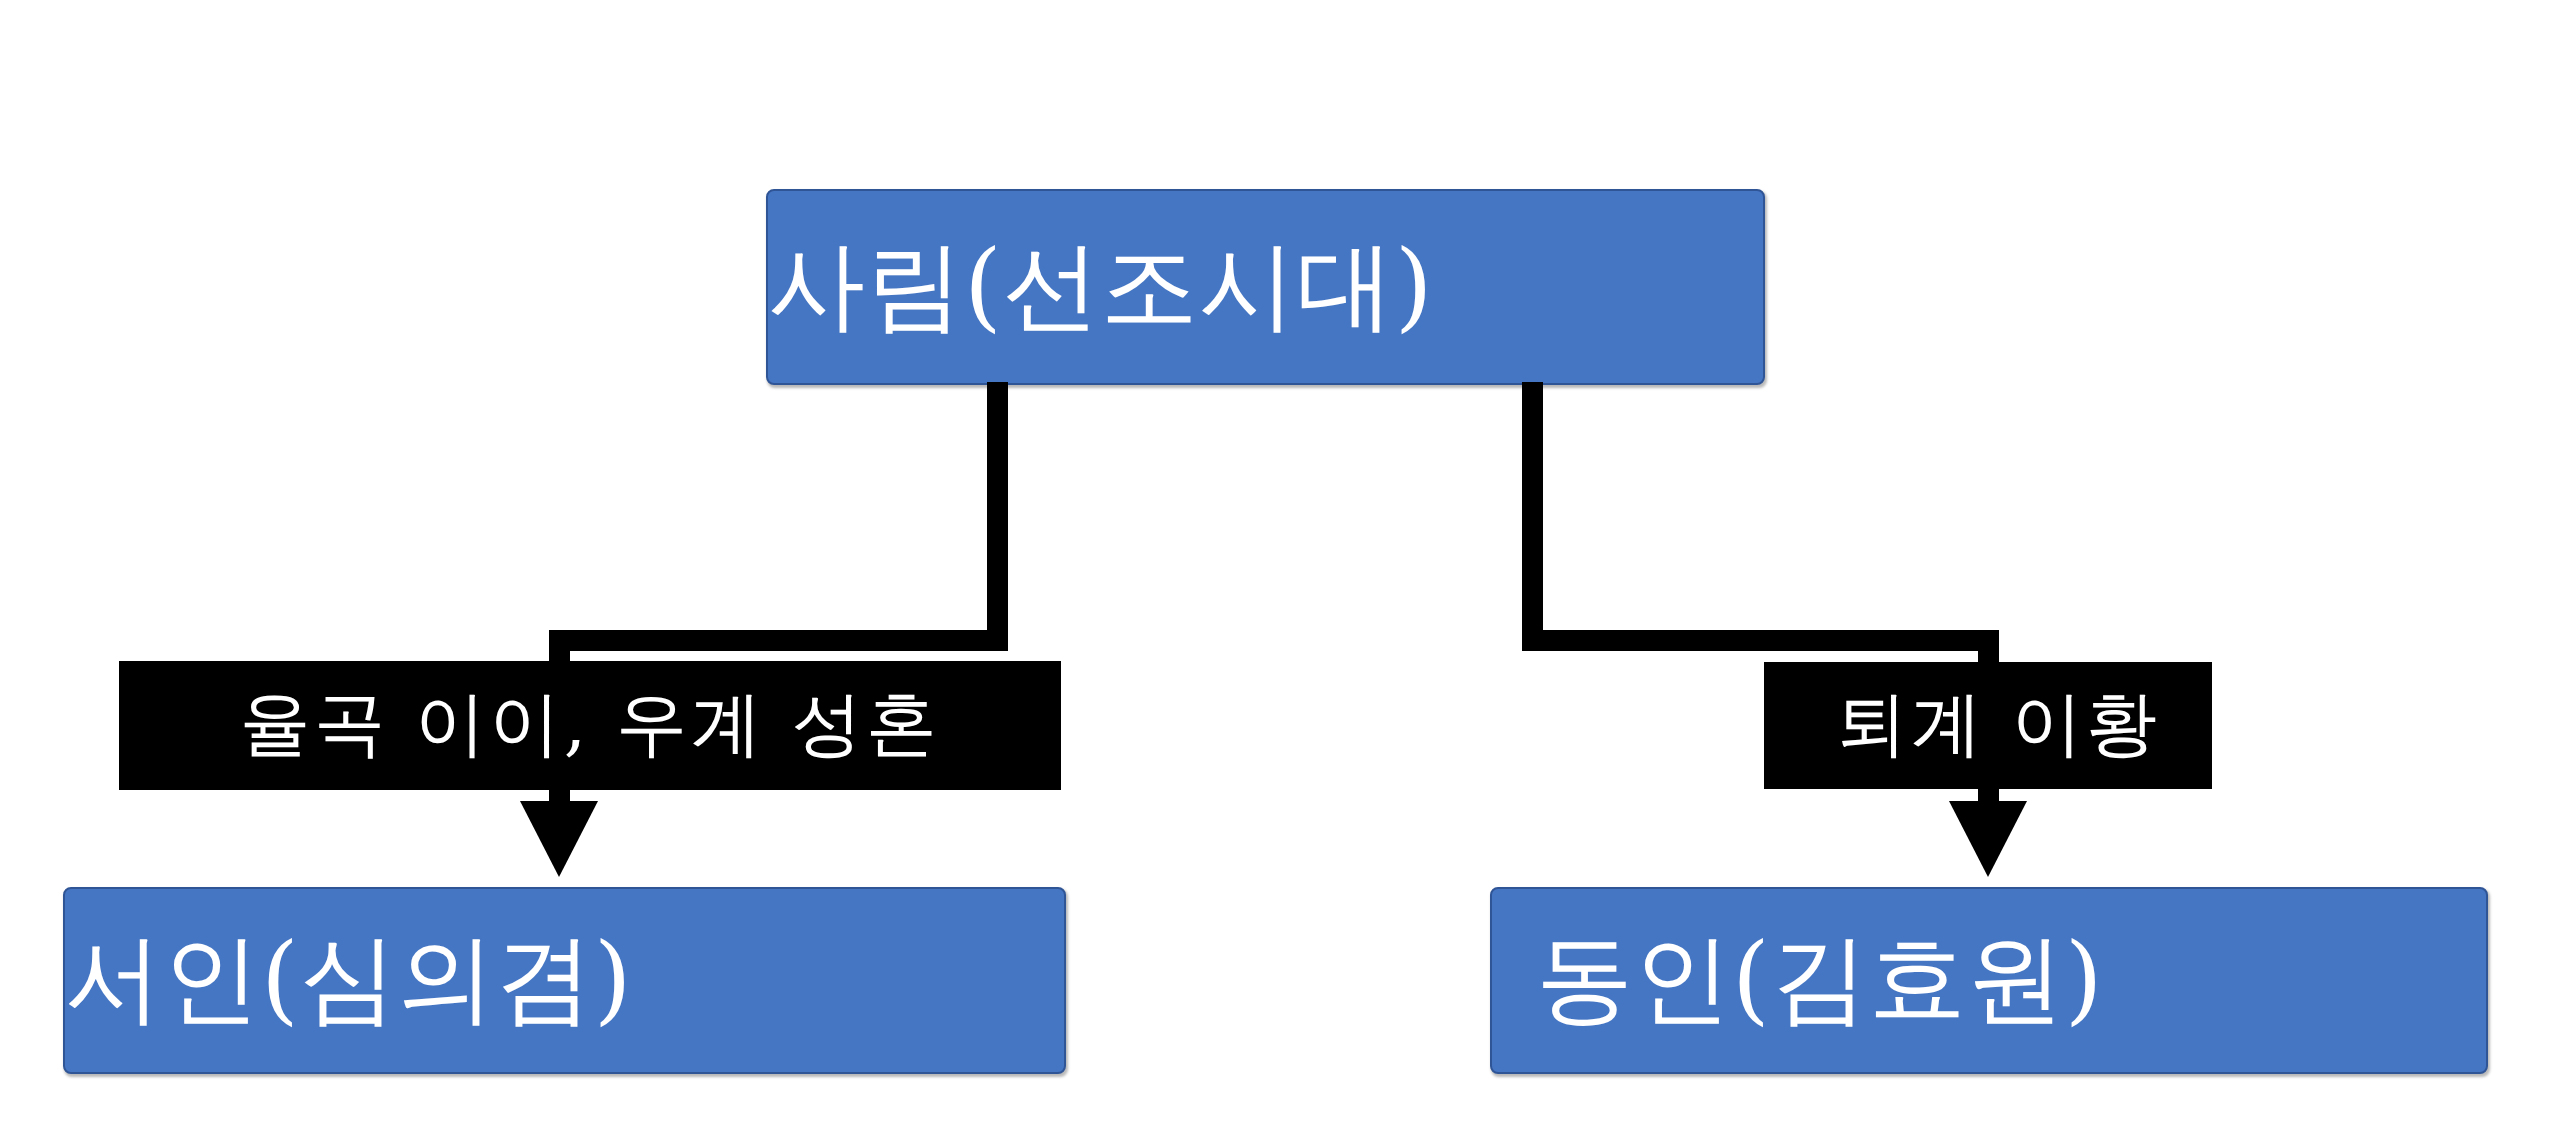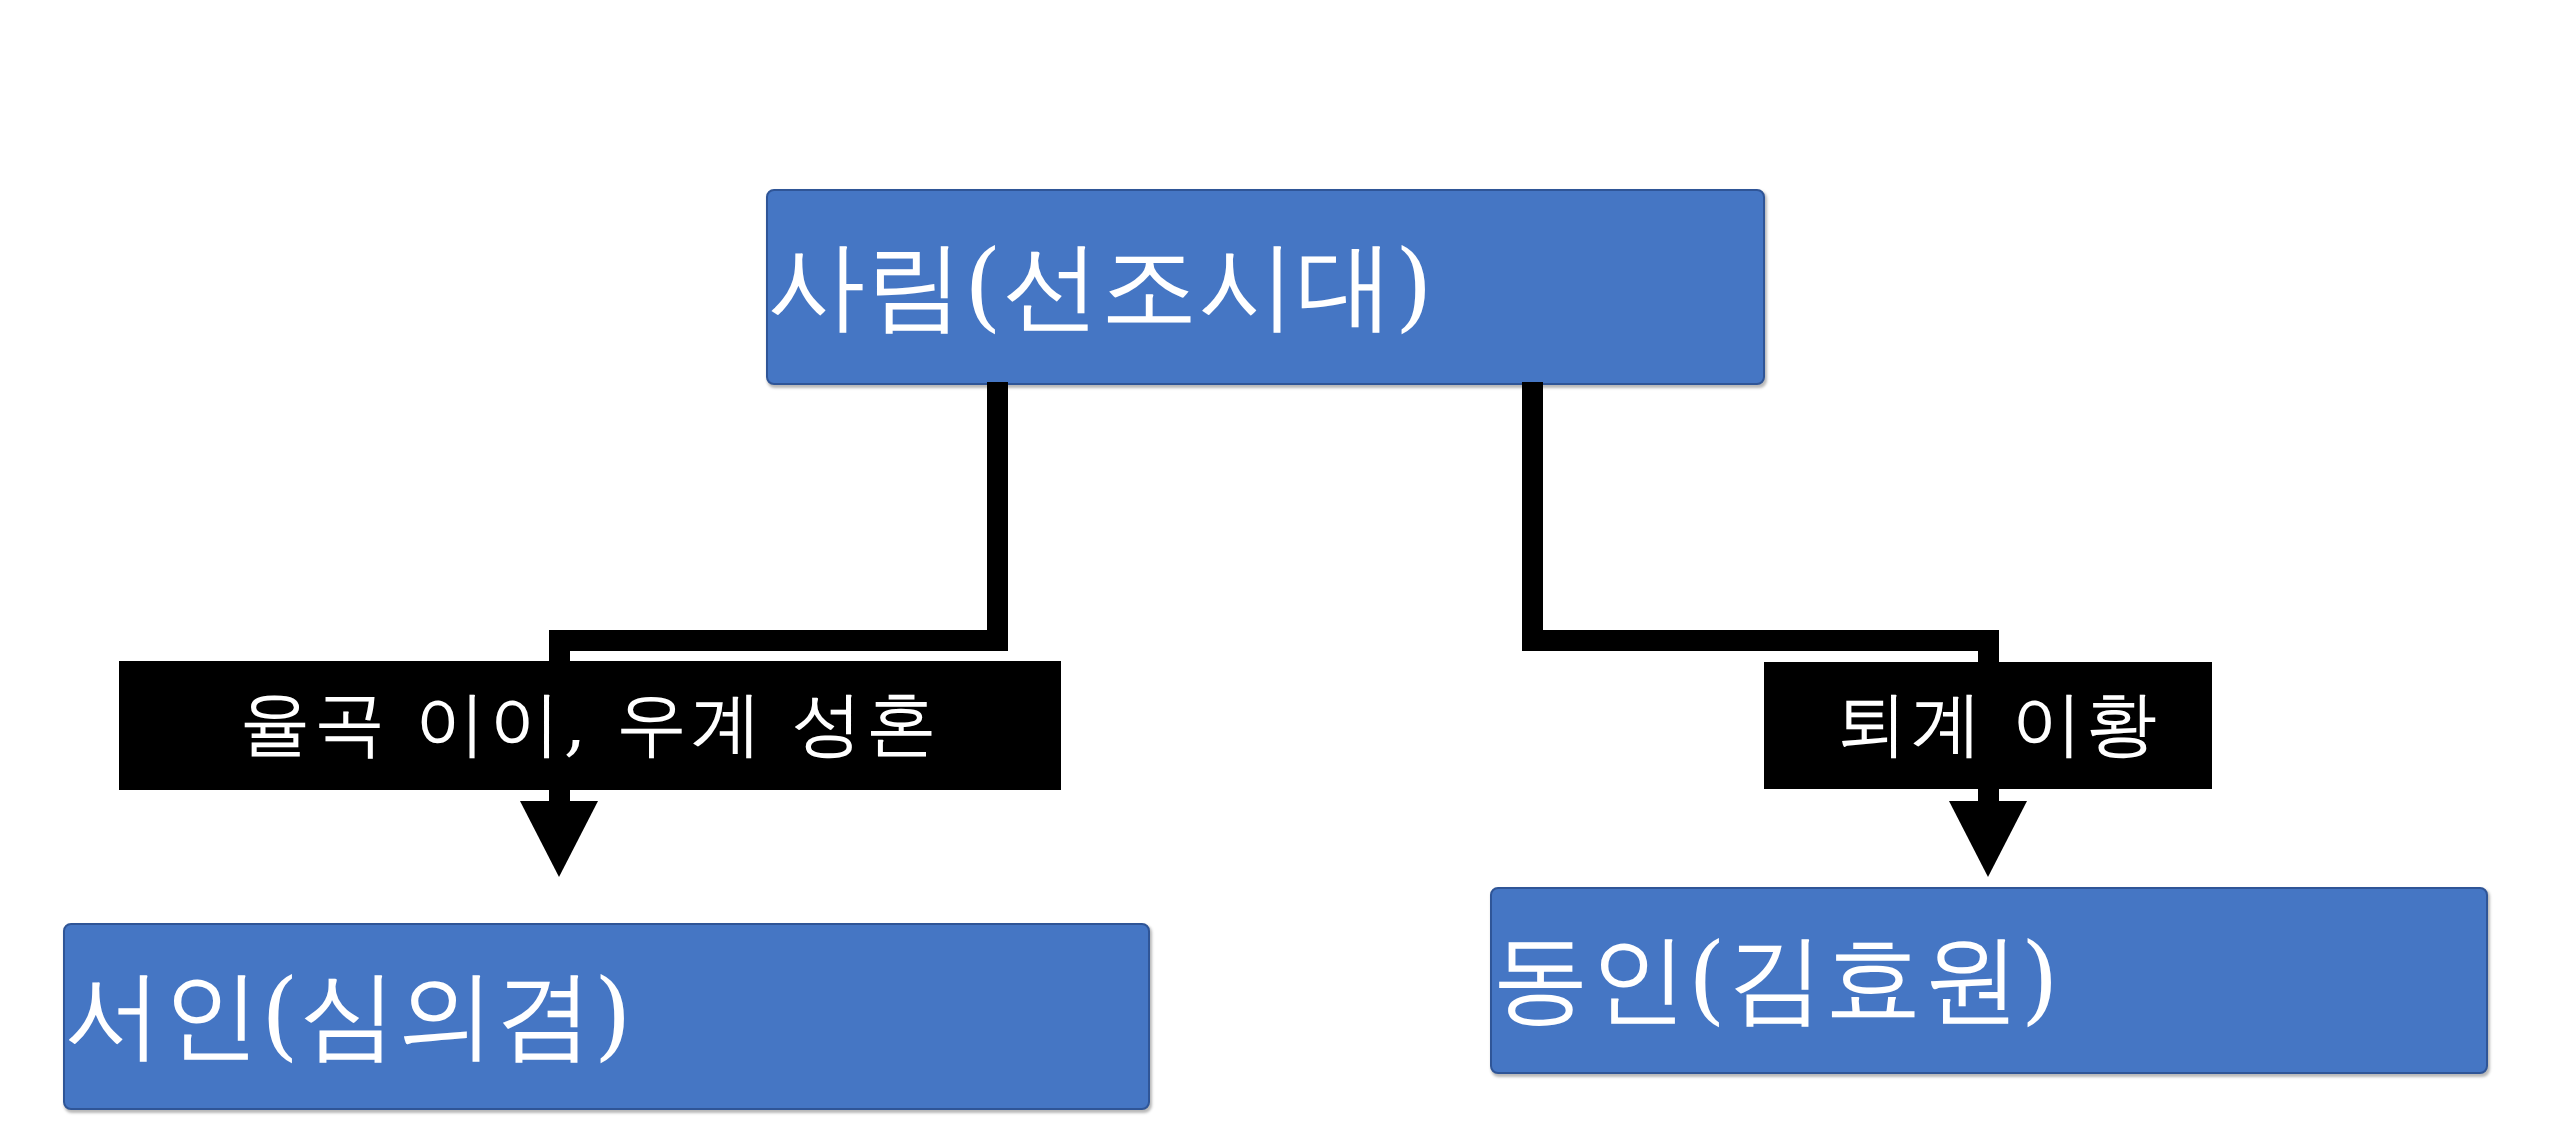--- a/index.html
+++ b/index.html
@@ -36,31 +36,32 @@
   }
   .node-root {
     left: 766px;
     top: 189px;
     width: 999px;
     height: 196px;
     font-size: 97px;
   }
   .node-leaf-left {
     left: 63px;
-    top: 923px;
-    width: 1087px;
+    top: 887px;
+    width: 1003px;
     height: 187px;
     font-size: 97px;
   }
   .node-leaf-right {
     left: 1490px;
     top: 887px;
     width: 998px;
     height: 187px;
     font-size: 97px;
+    padding-left: 44px;
   }
   .node-text {
     display: block;
     transform: translateY(-1.9px);
   }
 
   
   .conn {
     position: absolute;
     background: #000000;

